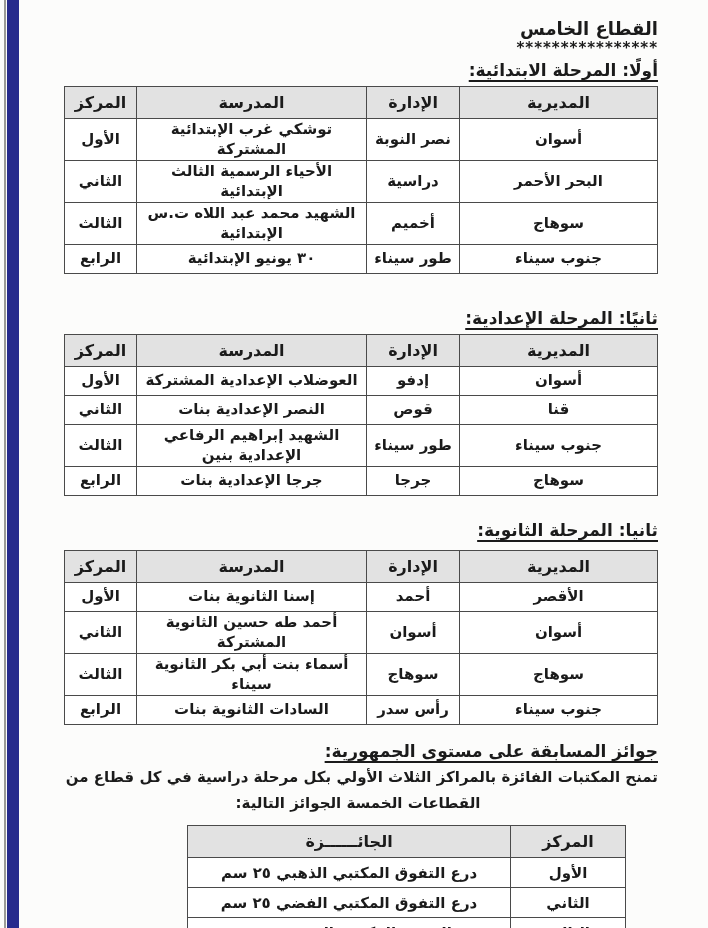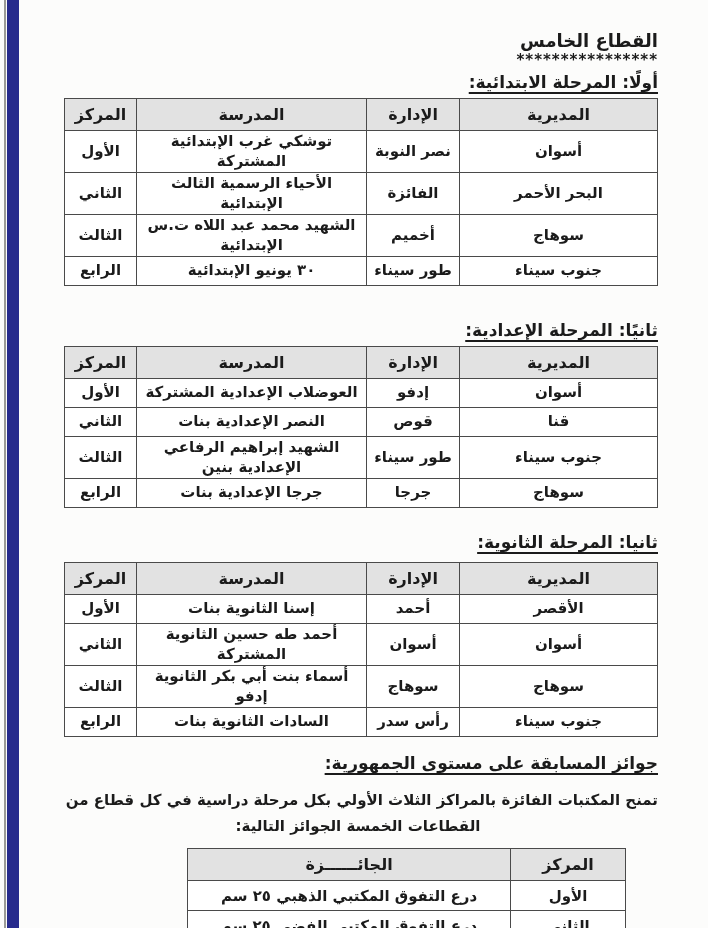--- a/index.html
+++ b/index.html
@@ -9,21 +9,21 @@
     font-family:"DejaVu Sans",sans-serif;
     color:#1b1b1b;
     direction:rtl;
   }
   
   .edge-gray{position:absolute;left:4px;top:0;width:2px;height:928px;background:#9b9b97;}
   .edge-blue{position:absolute;left:7px;top:0;width:12px;height:928px;background:#272b8d;}
 
   .content{position:absolute;top:0;right:50px;width:600px;direction:rtl;text-align:right;}
 
-  .doc-title{margin-top:30px;font-size:18px;font-weight:bold;line-height:1.2;text-align:right;}
+  .doc-title{margin-top:18px;font-size:18px;font-weight:bold;line-height:1.2;text-align:right;}
   .separator{font-size:15px;font-weight:bold;letter-spacing:1px;line-height:1.1;}
 
   .section-heading{
     margin-top:4px;font-size:17px;font-weight:bold;
     text-decoration:underline;text-underline-offset:4px;text-decoration-thickness:2px;
   }
 
   table{border-collapse:collapse;table-layout:fixed;background:#fff;}
   .stage-table{width:593px;margin-top:6px;font-size:15px;font-weight:bold;}
   .stage-table th,.stage-table td{
@@ -35,21 +35,21 @@
   .col-admin{width:93px;}
   .col-school{width:230px;}
   .col-rank{width:72px;}
 
   .t2{margin-top:6px;}
   .heading-2{margin-top:34px;}
   .heading-3{margin-top:24px;}
   .t3{margin-top:10px;}
   .prizes-heading{margin-top:16px;}
 
-  .prizes-desc{margin-top:14px;font-size:15px;font-weight:bold;line-height:26px;}
+  .prizes-desc{margin-top:3px;font-size:15px;font-weight:bold;line-height:26px;}
   .desc-line2{text-align:center;}
 
   .prize-table{width:438px;margin-top:9px;margin-right:32px;font-size:15px;font-weight:bold;}
   .prize-table th,.prize-table td{
     border:1.5px solid #4a4a4a;text-align:center;vertical-align:middle;padding:1px 20px;
   }
   .prize-table th{background:#e2e2e2;height:29px;font-size:16px;}
   .prize-table td{height:27px;}
   .col-prize-rank{width:115px;}
   .col-prize{width:323px;}
@@ -83,21 +83,21 @@
     </thead>
     <tbody>
       <tr>
         <td>أسوان</td>
         <td>نصر النوبة</td>
         <td>توشكي غرب الإبتدائية المشتركة</td>
         <td>الأول</td>
       </tr>
       <tr>
         <td>البحر الأحمر</td>
-        <td>الفائزة</td>
+        <td>دراسية</td>
         <td>الأحياء الرسمية الثالث الإبتدائية</td>
         <td>الثاني</td>
       </tr>
       <tr>
         <td>سوهاج</td>
         <td>أخميم</td>
         <td>الشهيد محمد عبد اللاه ت.س الإبتدائية</td>
         <td>الثالث</td>
       </tr>
       <tr>
@@ -178,21 +178,21 @@
       </tr>
       <tr>
         <td>أسوان</td>
         <td>أسوان</td>
         <td>أحمد طه حسين الثانوية المشتركة</td>
         <td>الثاني</td>
       </tr>
       <tr>
         <td>سوهاج</td>
         <td>سوهاج</td>
-        <td>أسماء بنت أبي بكر الثانوية إدفو</td>
+        <td>أسماء بنت أبي بكر الثانوية سيناء</td>
         <td>الثالث</td>
       </tr>
       <tr>
         <td>جنوب سيناء</td>
         <td>رأس سدر</td>
         <td>السادات الثانوية بنات</td>
         <td>الرابع</td>
       </tr>
     </tbody>
   </table>

